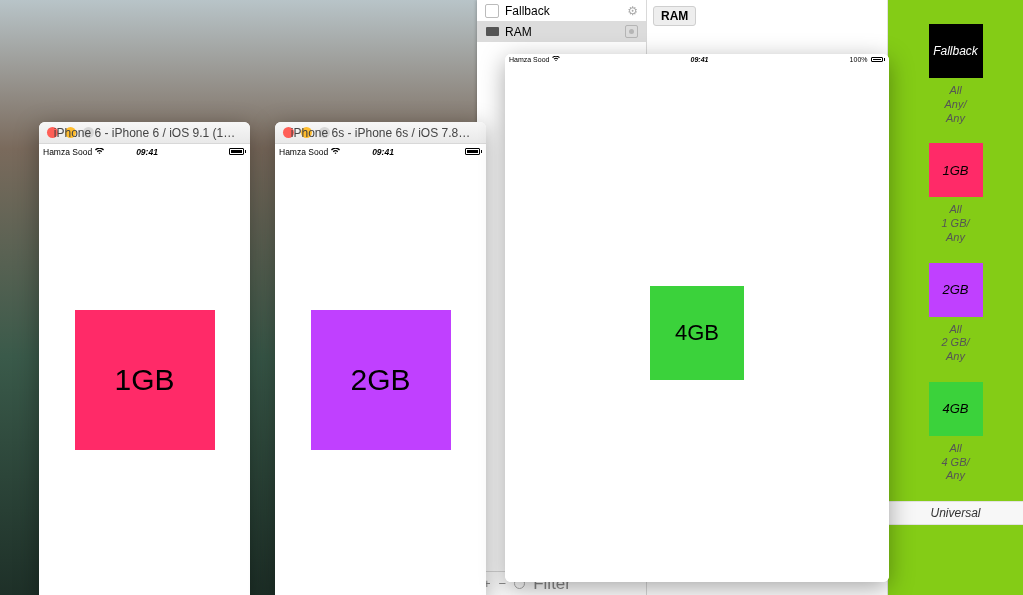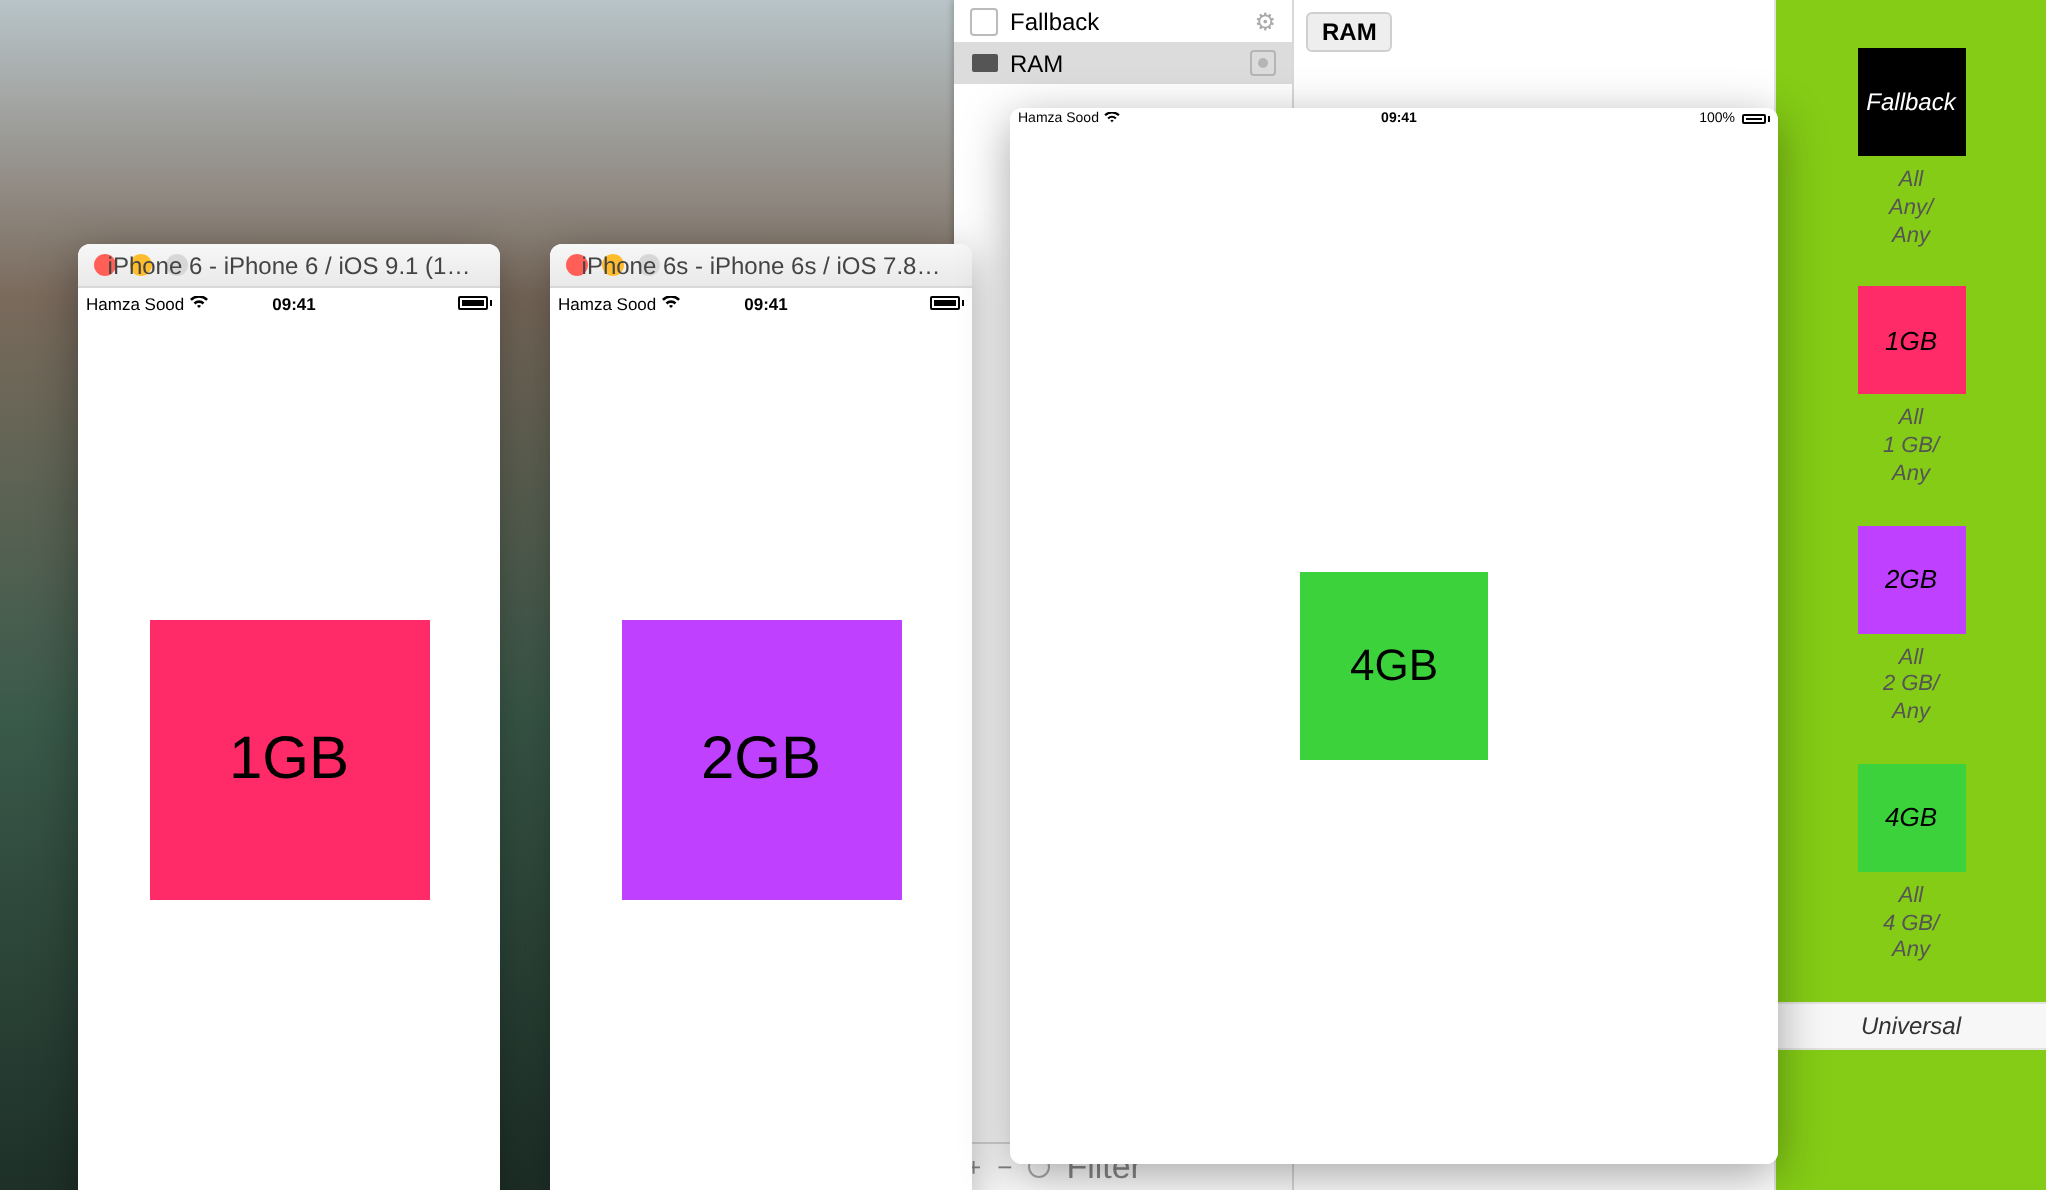--- a/index.html
+++ b/index.html
@@ -112,21 +112,21 @@
     font-size:12px;color:#444;pointer-events:none;
   }
   .statusbar{
     height:15px;background:#fff;
     display:flex;align-items:center;
     padding:0 4px;font-size:8.5px;color:#000;
     position:relative;
   }
   .statusbar .carrier{display:flex;align-items:center;gap:3px;}
   .wifi{display:inline-block;}
-  .statusbar .time{position:absolute;left:5px;right:0;text-align:center;font-weight:600;}
+  .statusbar .time{position:absolute;left:5px;right:0;text-align:center;font-weight:600;font-style:italic;}
   .statusbar .batt{margin-left:auto;display:flex;align-items:center;gap:1px;}
   .batt-body{width:15px;height:7px;border:0.8px solid #000;border-radius:1px;position:relative;}
   .batt-body:after{content:"";position:absolute;left:1px;top:1px;bottom:1px;right:1px;background:#000;}
   .batt-tip{width:1.5px;height:3px;background:#000;}
   .sim-content{
     position:absolute;left:0;right:0;top:37px;bottom:0;
     display:flex;align-items:center;justify-content:center;background:#fff;
   }
   .square{display:flex;align-items:center;justify-content:center;color:#000;}
   

